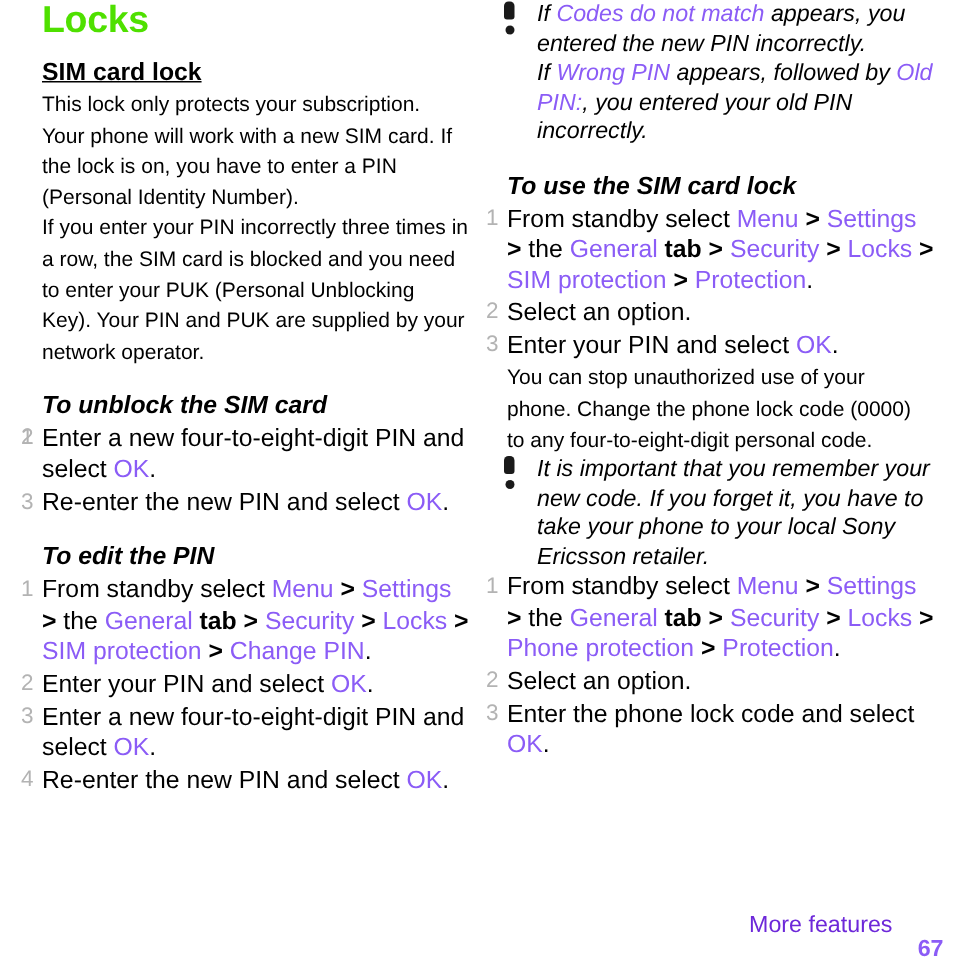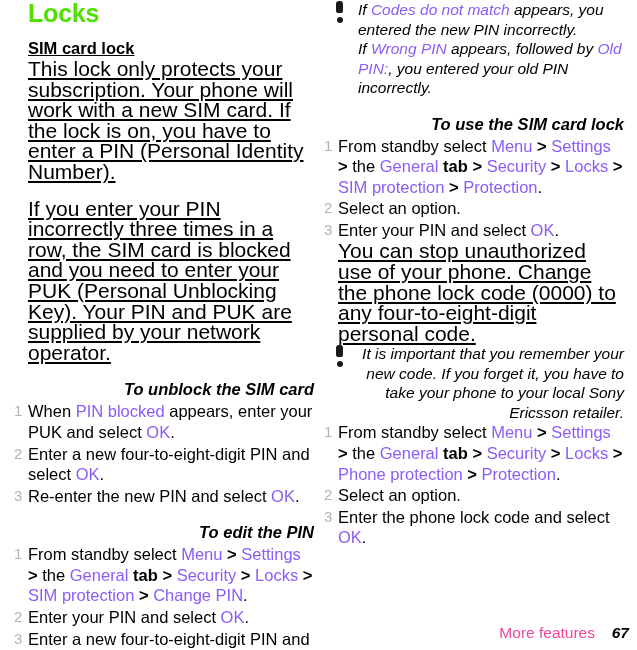--- a/index.html
+++ b/index.html
@@ -50,31 +50,30 @@
     margin: 0 0 1px 14px;
     text-decoration: underline;
   }
   .proc-heading {
     font-size: 16.5px;
     font-weight: bold;
     font-style: italic;
     line-height: 20px;
     margin: 0 0 2px 14px;
   }
-  .spacer-before { margin-top: 16px; text-align: right; }
+  .spacer-before { margin-top: 16px; }
 
   
   .body-para {
-    font-size: 21px;
+    font-size: 14px;
     line-height: 20.6px;
     margin: 0 0 0 14px;
     padding-right: 2px;
-    text-decoration: underline;
-  }
-  .body-para + .body-para { margin-top: 16px; }
+  }
+  .body-para + .body-para { }
 
   
   ol.steps {
     list-style: none;
     margin: 0;
     padding: 0;
   }
   ol.steps > li {
     position: relative;
     font-size: 16.5px;
@@ -137,55 +136,54 @@
   .footer {
     position: absolute;
     left: 0;
     bottom: 8px;
     width: 637px;
     height: 20px;
   }
   .footer .crumb {
     position: absolute;
     right: 42px;
-    bottom: 0;
+    bottom: 16px;
     font-size: 15.5px;
-    color: #ec4899;
+    color: #6d28d9;
     line-height: 18px;
   }
   .footer .pageno {
     position: absolute;
     right: 8px;
     bottom: 0;
     font-size: 15.5px;
     font-weight: bold;
-    color: #000000;
+    color: #8b5cf6;
     line-height: 18px;
-    font-style: italic;
   }
 </style>
 </head>
 <body>
 
 <div class="page">
 
   <div class="col col-left">
 
     <h1 class="chapter-title">Locks</h1>
 
     <h2 class="section-heading">SIM card lock</h2>
 
     <p class="body-para">This lock only protects your subscription. Your phone will work with a new SIM card. If the lock is on, you have to enter a PIN (Personal Identity Number).</p>
 
     <p class="body-para">If you enter your PIN incorrectly three times in a row, the SIM card is blocked and you need to enter your PUK (Personal Unblocking Key). Your PIN and PUK are supplied by your network operator.</p>
 
     <h3 class="proc-heading spacer-before">To unblock the SIM card</h3>
 
     <ol class="steps">
-        <li><span class="num">1</span><span><span>When </span><span class="g">PIN blocked</span><span> appears, enter your PUK and select </span><span class="g">OK</span><span>.</span></span></li>
+        <li><span class="num">1</span></li>
         <li><span class="num">2</span><span><span>Enter a new four-to-eight-digit PIN and select </span><span class="g">OK</span><span>.</span></span></li>
         <li><span class="num">3</span><span><span>Re-enter the new PIN and select </span><span class="g">OK</span><span>.</span></span></li>
       </ol>
 
     <h3 class="proc-heading spacer-before">To edit the PIN</h3>
 
     <ol class="steps">
         <li><span class="num">1</span><span><span>From standby select </span><span class="g">Menu</span><span class="sep"> &gt; </span><span class="g">Settings</span><span class="sep"> &gt; </span><span>the </span><span class="g">General</span><span class="b"> tab</span><span class="sep"> &gt; </span><span class="g">Security</span><span class="sep"> &gt; </span><span class="g">Locks</span><span class="sep"> &gt; </span><span class="g">SIM protection</span><span class="sep"> &gt; </span><span class="g">Change PIN</span><span>.</span></span></li>
         <li><span class="num">2</span><span><span>Enter your PIN and select </span><span class="g">OK</span><span>.</span></span></li>
         <li><span class="num">3</span><span><span>Enter a new four-to-eight-digit PIN and select </span><span class="g">OK</span><span>.</span></span></li>

